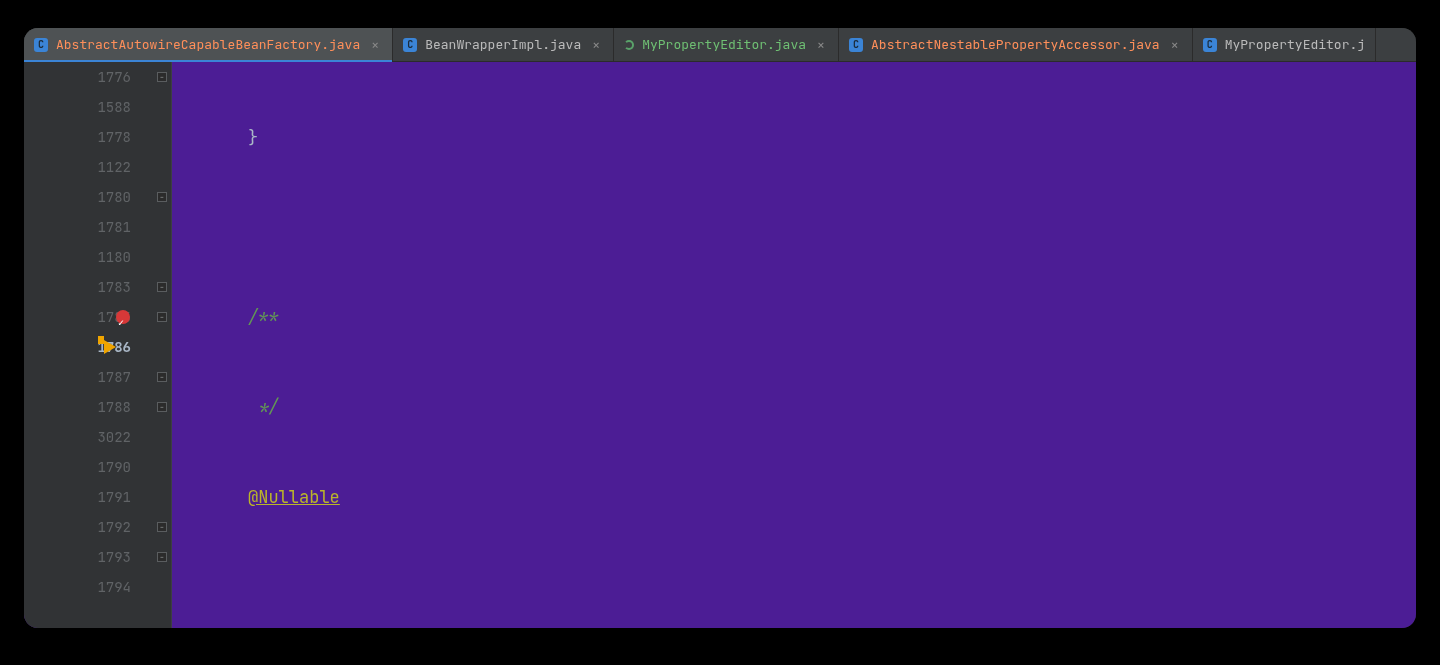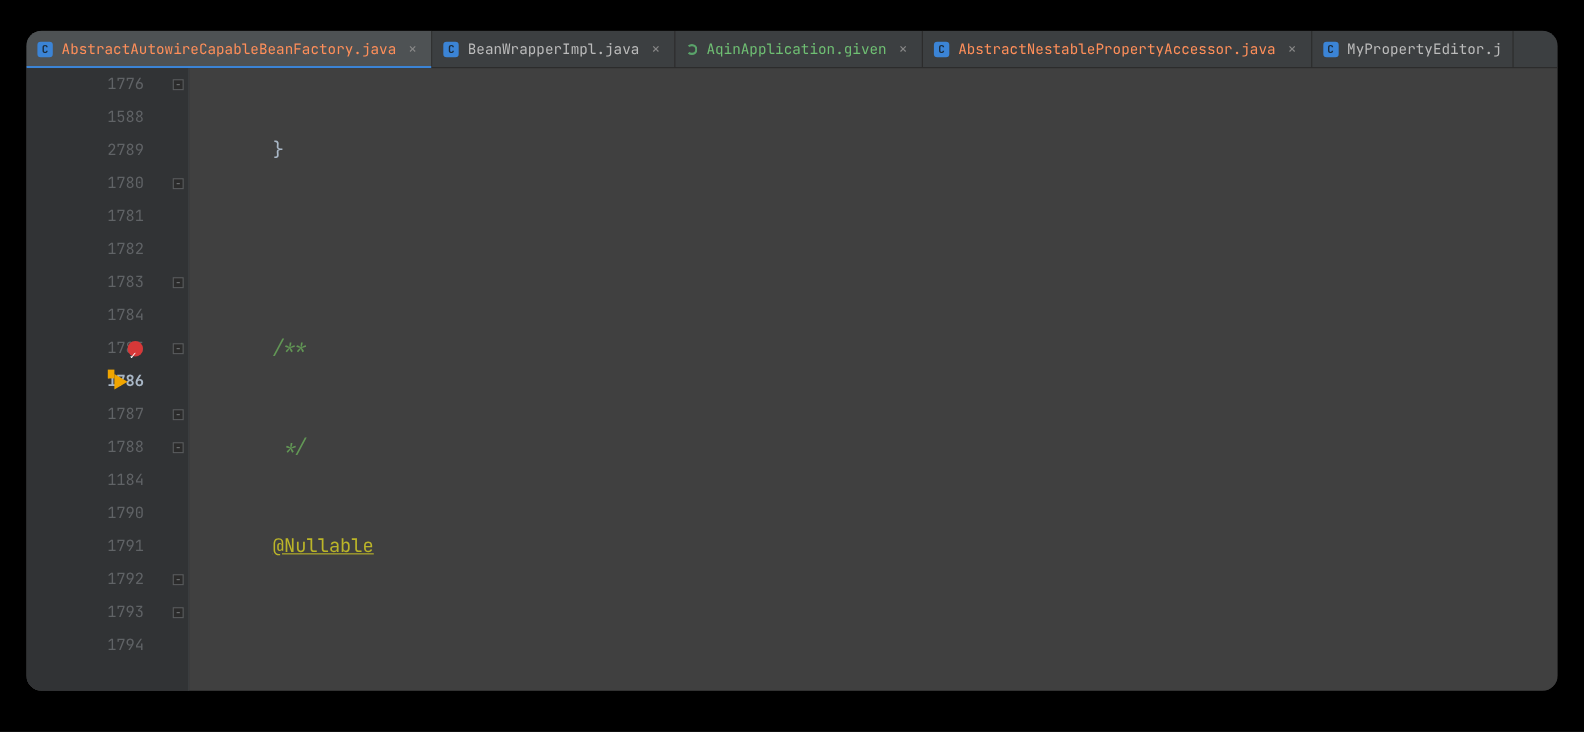--- a/index.html
+++ b/index.html
@@ -71,21 +71,21 @@
     width: 14px; text-align: center;
   }
   .tab.mod { color: #ff8f5a; }
   .tab.nm { color: #bbb; }
   .tab.green { color: #6fbf73; }
 
   
   .editor {
     display: flex;
     height: calc(100% - 34px);
-    background: #404040;
+    background: #4c1d95;
     position: relative;
   }
   .gutter {
     width: 148px;
     flex: 0 0 148px;
     background: #313335;
     border-right: 1px solid #3c3f41;
     font-size: 14px;
     color: #606366;
     text-align: right;
@@ -167,50 +167,50 @@
       <span>AbstractAutowireCapableBeanFactory.java</span>
       <span class="close">×</span>
     </div>
     <div class="tab nm">
       <span class="icon-c">C</span>
       <span>BeanWrapperImpl.java</span>
       <span class="close">×</span>
     </div>
     <div class="tab green">
       <span class="icon-refresh"></span>
-      <span>AqinApplication.given</span>
+      <span>MyPropertyEditor.java</span>
       <span class="close">×</span>
     </div>
     <div class="tab mod">
       <span class="icon-c">C</span>
       <span>AbstractNestablePropertyAccessor.java</span>
       <span class="close">×</span>
     </div>
     <div class="tab nm">
       <span class="icon-c">C</span>
       <span>MyPropertyEditor.j</span>
     </div>
   </div>
 
   <div class="editor">
 
     <div class="gutter" id="gutter">
         <div class="gline">1776<span class="fold">−</span></div>
         <div class="gline">1588</div>
-        <div class="gline">2789</div>
+        <div class="gline">1778</div>
+        <div class="gline">1122</div>
         <div class="gline">1780<span class="fold">−</span></div>
         <div class="gline">1781</div>
-        <div class="gline">1782</div>
+        <div class="gline">1180</div>
         <div class="gline">1783<span class="fold">−</span></div>
-        <div class="gline">1784</div>
         <div class="gline bp-line">1785<span class="fold">−</span><span class="bp"></span></div>
         <div class="gline" style="font-weight: bold; color: rgb(169, 183, 198);">1786<span class="arrow"></span></div>
         <div class="gline">1787<span class="fold">−</span></div>
         <div class="gline">1788<span class="fold">−</span></div>
-        <div class="gline">1184</div>
+        <div class="gline">3022</div>
         <div class="gline">1790</div>
         <div class="gline">1791</div>
         <div class="gline">1792<span class="fold">−</span></div>
         <div class="gline">1793<span class="fold">−</span></div>
         <div class="gline">1794</div>
       </div>
 
     <div class="code" style="padding-left:28px;">
       <div class="cline"><span style="padding-left:48px">}</span></div>
       <div class="cline"></div>

